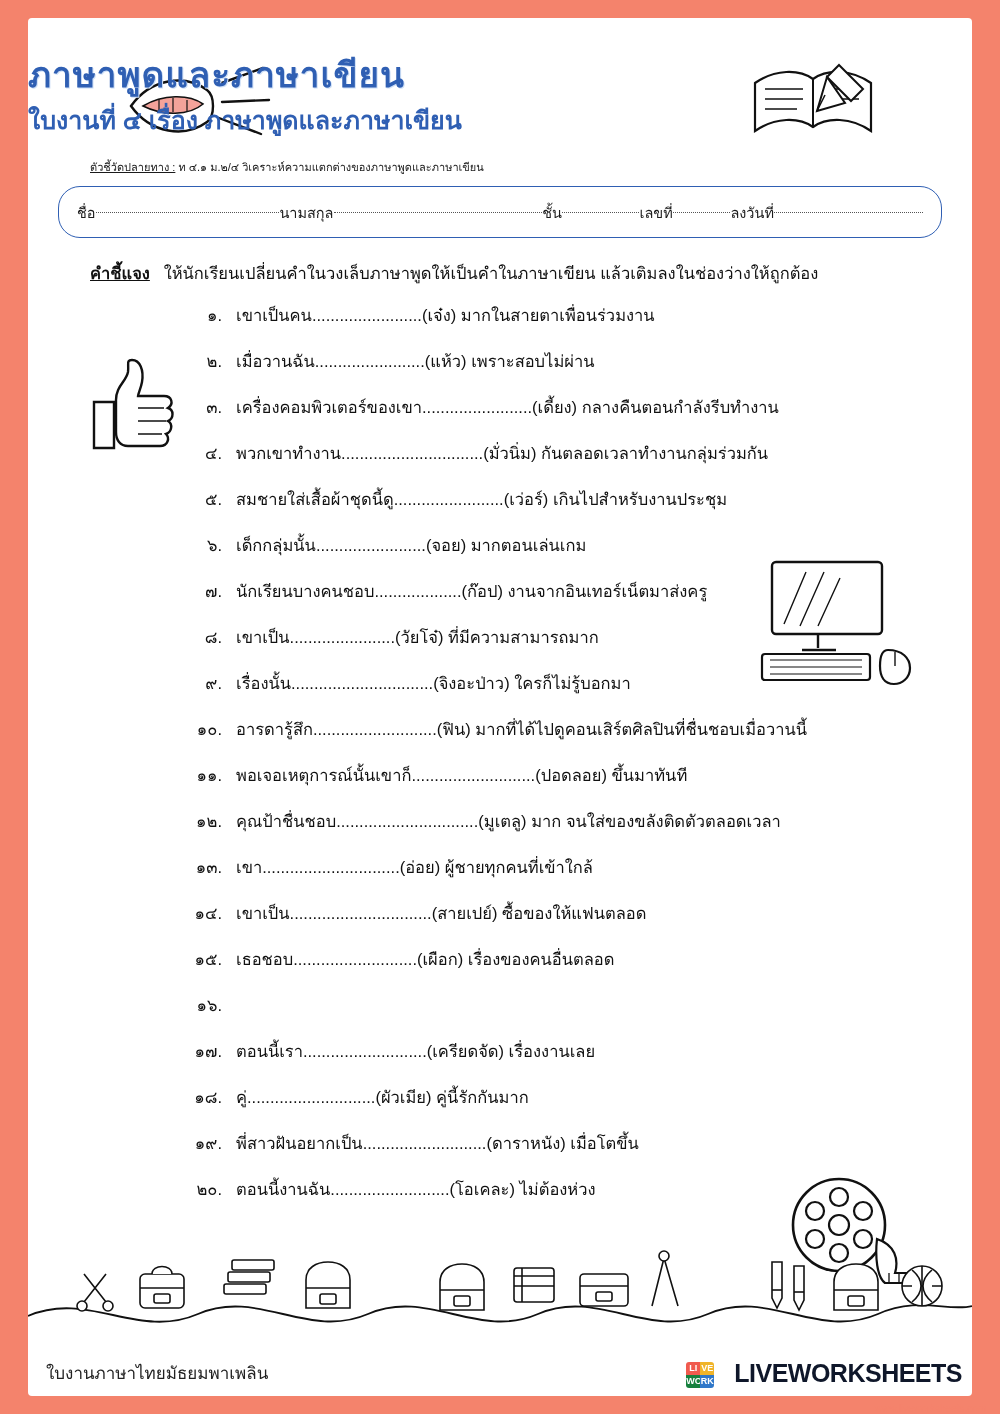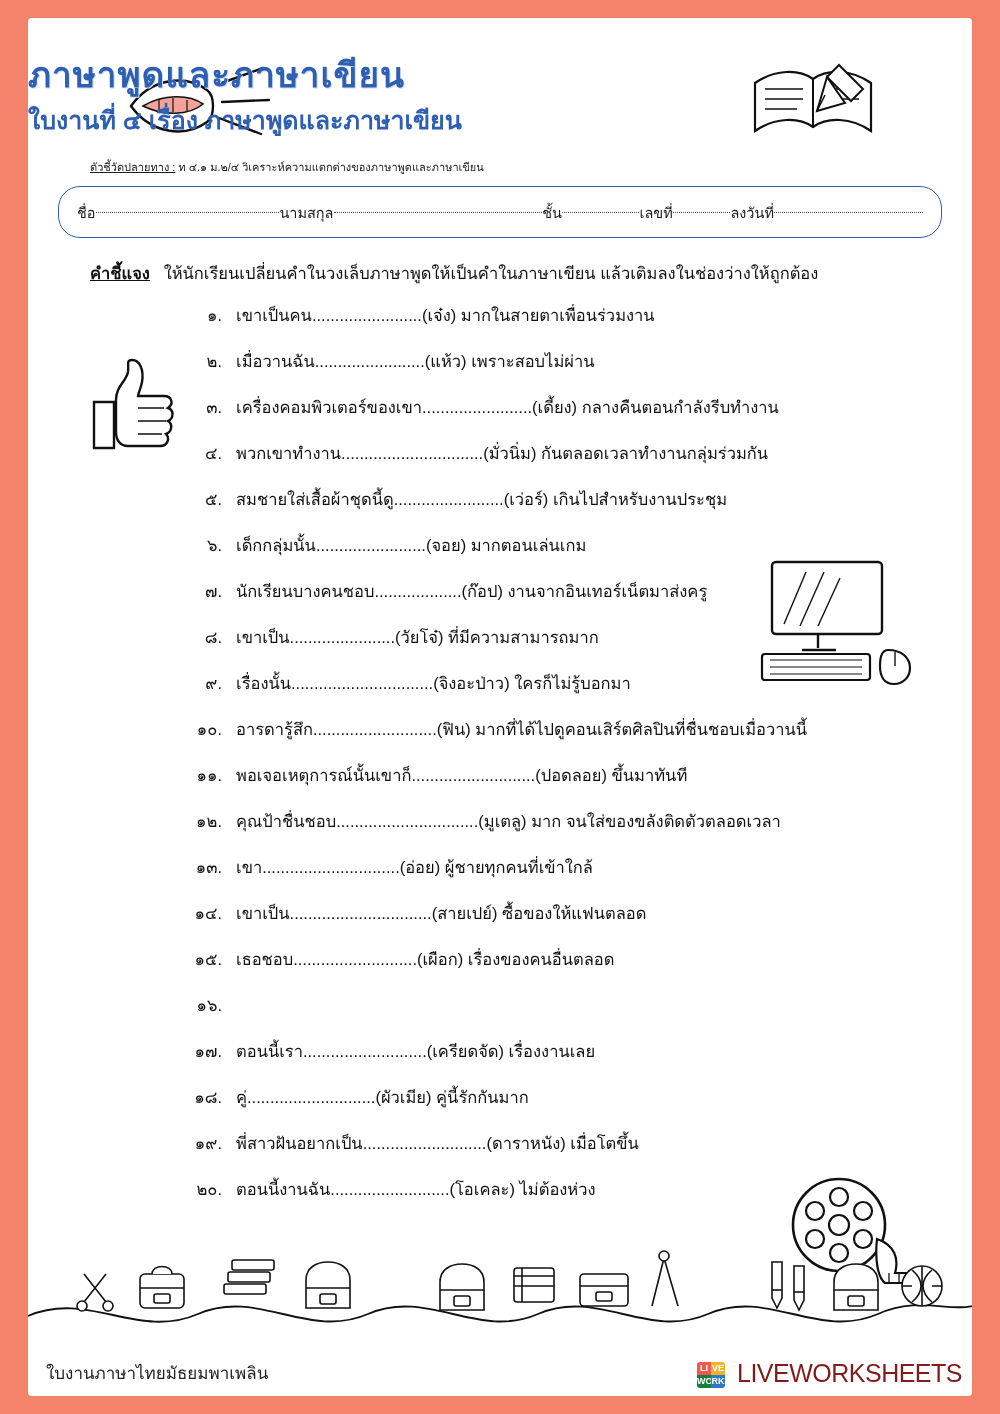--- a/index.html
+++ b/index.html
@@ -182,23 +182,24 @@
     line-height: 13px;
     border-radius: 3px;
     overflow: hidden;
   }
   .lw-badge span:nth-child(1) { background: #f05a4e; }
   .lw-badge span:nth-child(2) { background: #f0b429; }
   .lw-badge span:nth-child(3) { background: #15803d; }
   .lw-badge span:nth-child(4) { background: #2f77c9; }
   .lw-text {
     font-size: 25px;
-    font-weight: normal;
-    color: #7f1d1d;
+    font-weight: bold;
+    color: #0f172a;
     letter-spacing: -0.5px;
+    margin-left: 8px;
   }
   .lw-sub {
     position: absolute;
     right: 14px;
     bottom: 0px;
     font-size: 10px;
     color: #f4836c;
   }
 </style>
 </head>

